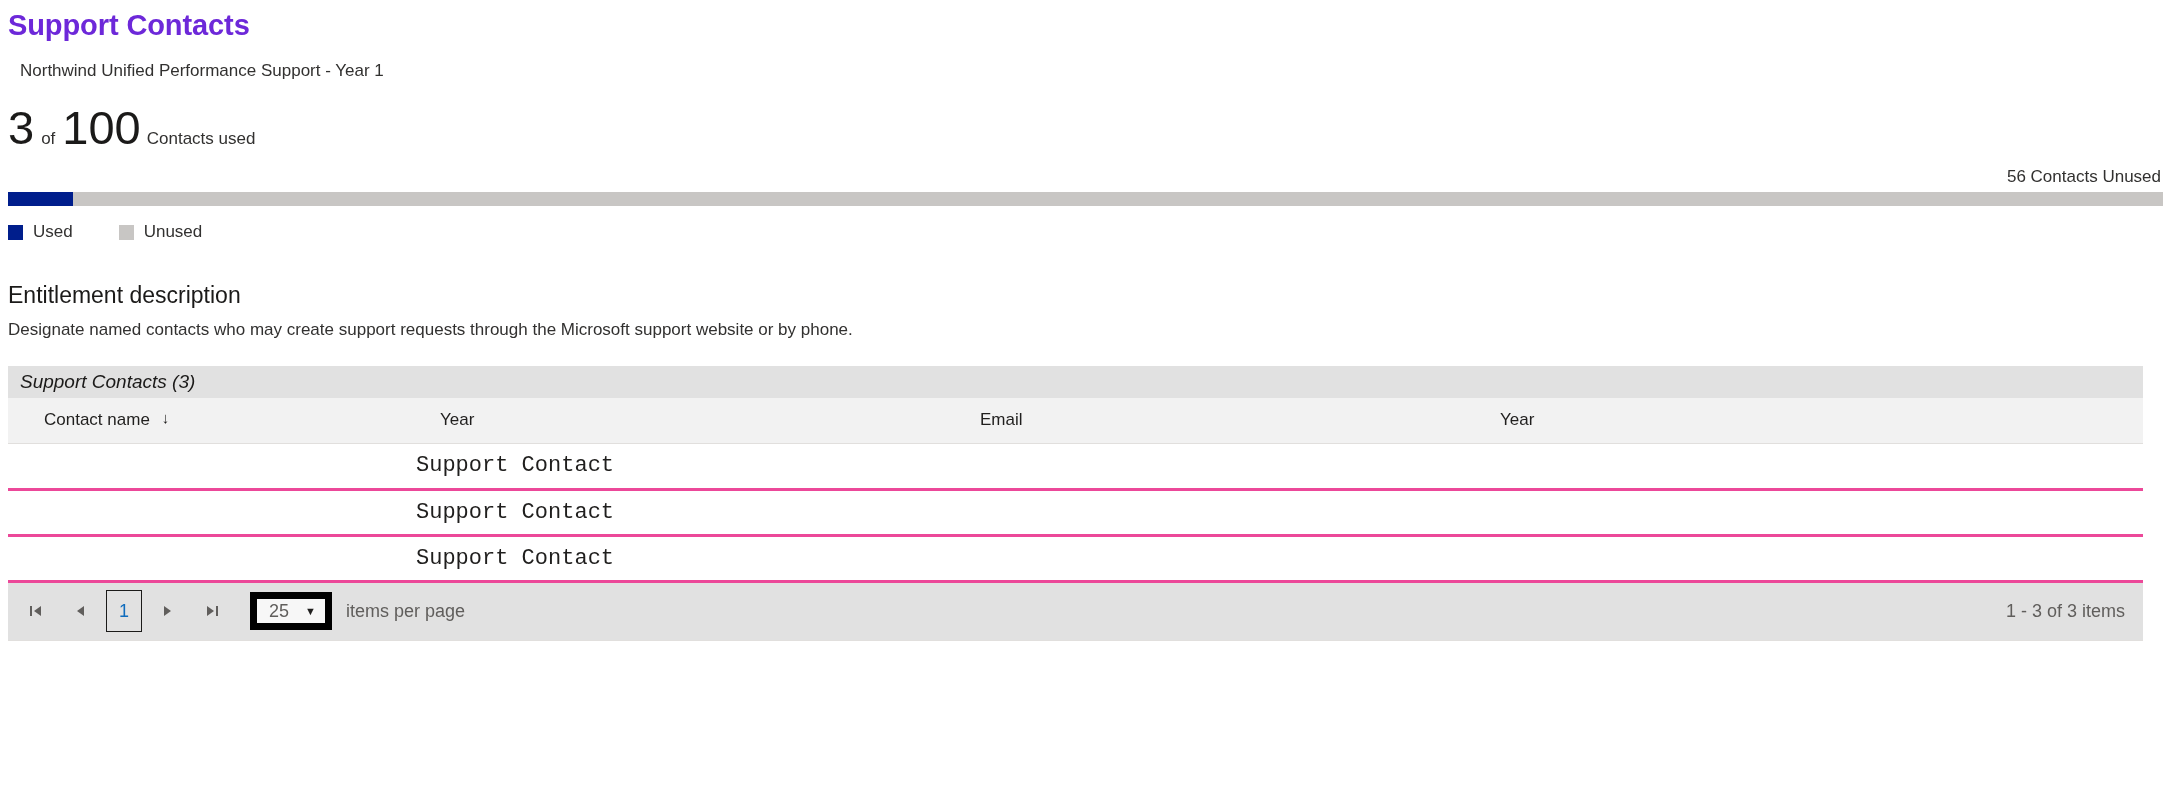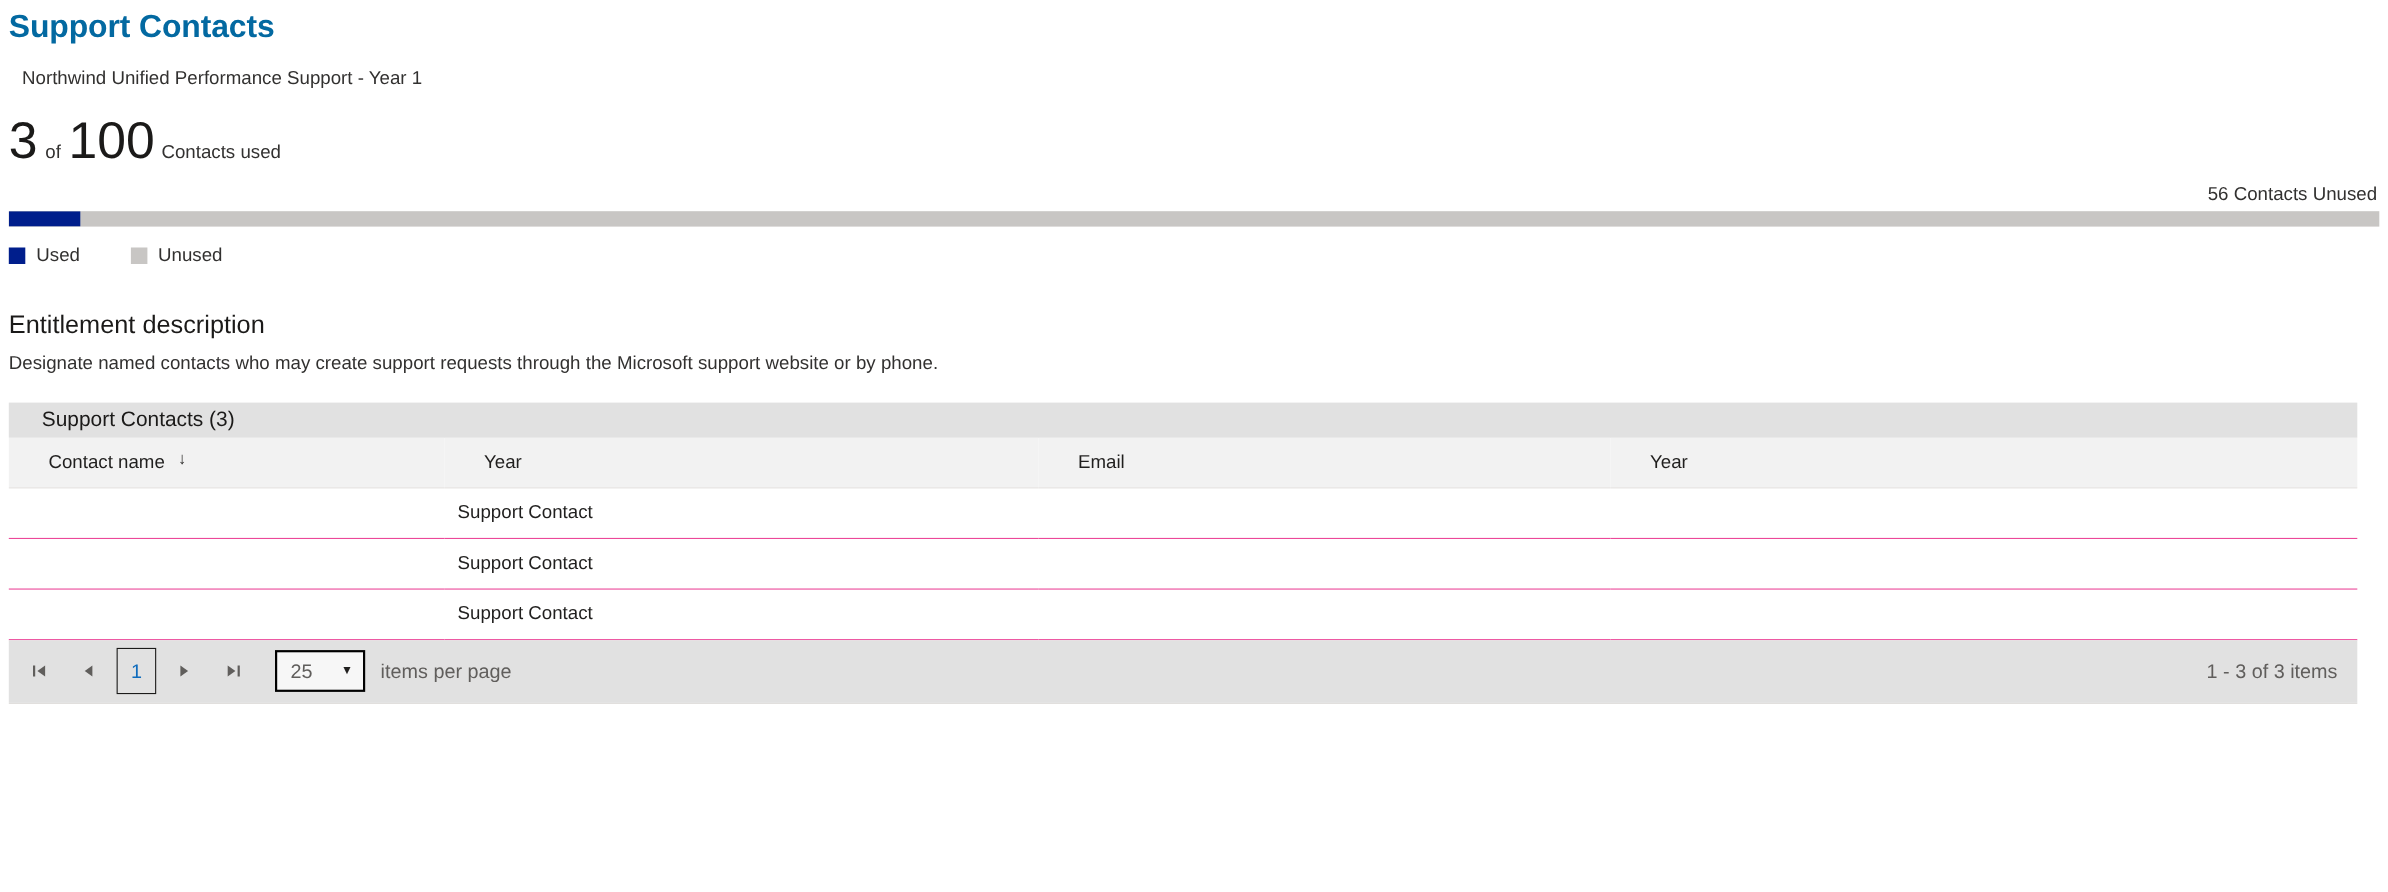--- a/index.html
+++ b/index.html
@@ -23,21 +23,21 @@
     height: 811px;
     box-sizing: border-box;
     padding: 0 8px;
   }
 
   
   .page-title {
     font-size: 29px;
     font-weight: 600;
     line-height: 34px;
-    color: #0369a1;
+    color: #6d28d9;
     margin: 0;
     padding-top: 8px;
     letter-spacing: -0.1px;
   }
   .page-subtitle {
     font-size: 17px;
     line-height: 22px;
     color: #323130;
     margin: 12px;
     padding-top: 6px;
@@ -136,22 +136,23 @@
     margin-top: 25px;
     width: 2135px;
     border-bottom: 1px solid #e1dfdd;
     box-sizing: border-box;
   }
   .grid-title-bar {
     background: #e1e1e1;
     height: 32px;
     display: flex;
     align-items: center;
-    padding-left: 30px;
-    box-sizing: border-box;
+    padding-left: 12px;
+    box-sizing: border-box;
+    font-style: italic;
   }
   .grid-title {
     font-size: 19px;
     line-height: 24px;
     color: #1b1a19;
     font-weight: 400;
   }
 
   table.grid-table {
     width: 100%;
@@ -176,27 +177,28 @@
     margin-left: 24px;
   }
   .sort-arrow {
     margin-left: 12px;
     font-size: 15px;
     line-height: 15px;
     color: #201f1e;
   }
   table.grid-table tbody td {
     height: 46px;
-    font-size: 17px;
+    font-size: 22px;
     color: #201f1e;
     padding: 0 0 0 12px;
     box-sizing: border-box;
-    border-bottom: 1px solid #ec4899;
+    border-bottom: 3px solid #ec4899;
     background: #ffffff;
     vertical-align: middle;
+    font-family: Liberation Mono, monospace;
   }
   table.grid-table tbody tr:first-child td { border-top: none; }
 
   .col-name  { width: 396px; }
   .col-role  { width: 540px; }
   .col-email { width: 520px; }
   .col-phone { width: auto; }
 
   
   .pager {
@@ -230,21 +232,21 @@
     color: #0f6cbd;
     font-size: 18px;
     margin-right: 8px;
     box-sizing: border-box;
   }
   .pager-select {
     margin-left: 12px;
     width: 82px;
     height: 38px;
     background: #f7f7f7;
-    border: 2px solid #000000;
+    border: 7px solid #000000;
     display: flex;
     align-items: center;
     justify-content: space-between;
     padding: 0 9px 0 12px;
     box-sizing: border-box;
     font-size: 18px;
     color: #605e5c;
   }
   .pager-select .caret {
     font-size: 11px;

